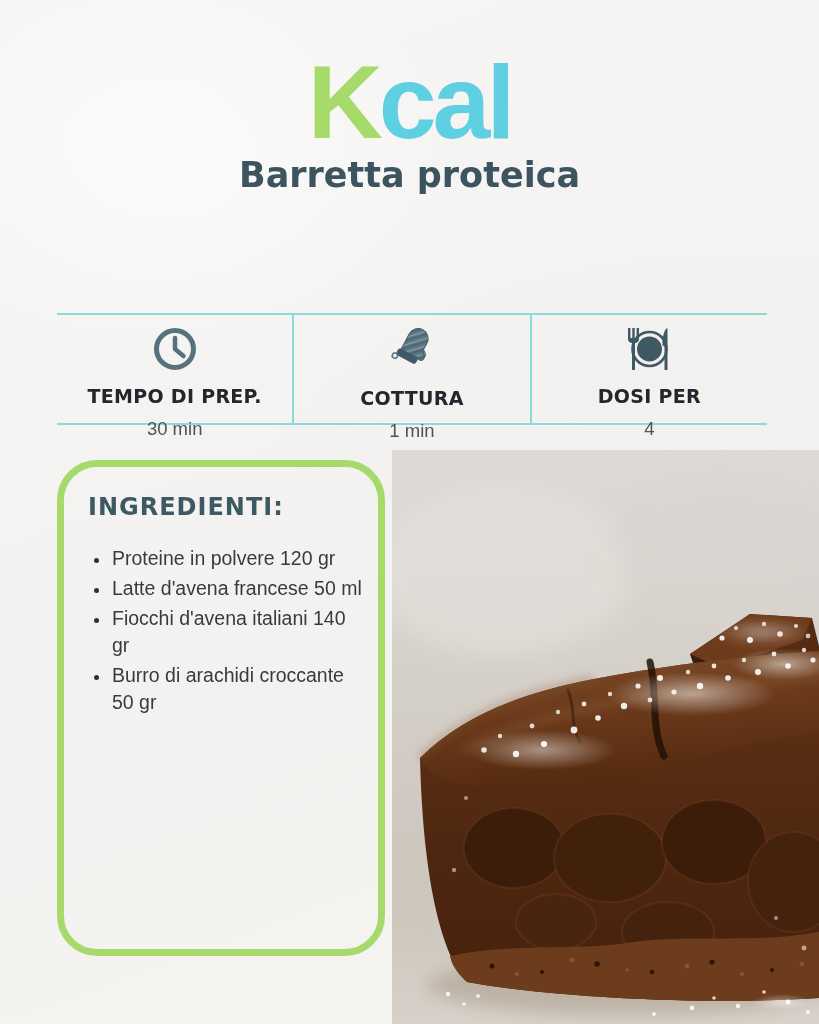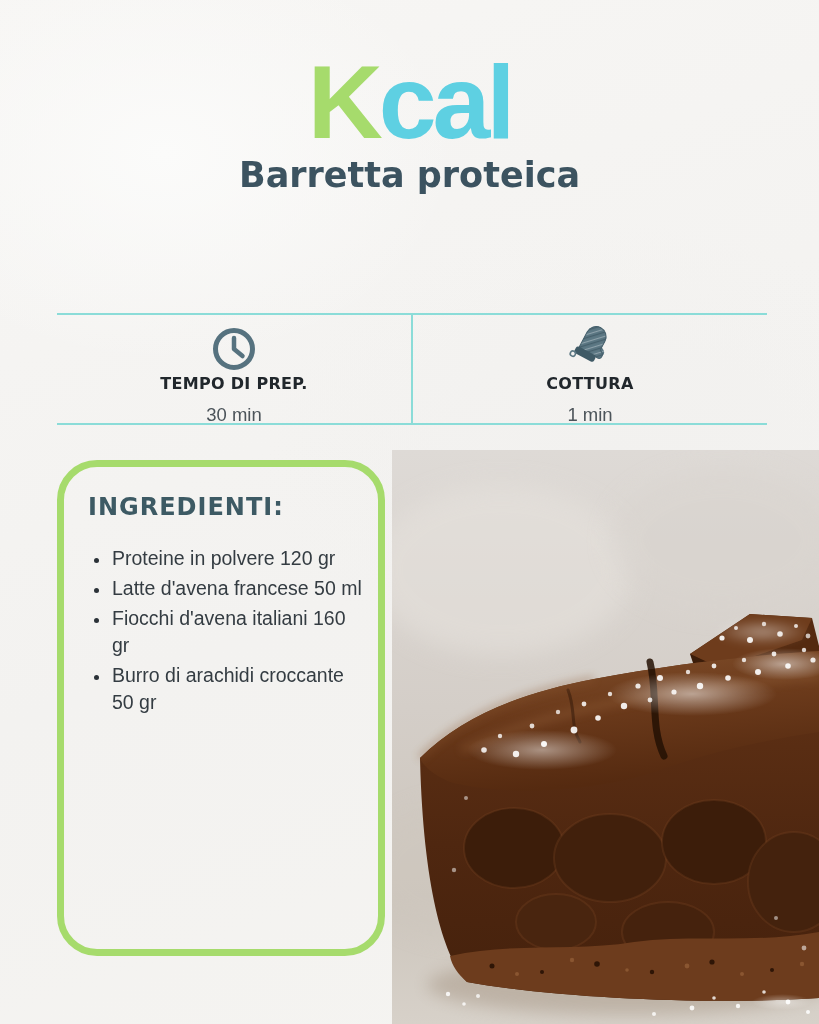--- a/index.html
+++ b/index.html
@@ -29,24 +29,24 @@
   .info-bar{
     position:absolute;left:57px;top:313px;width:710px;height:112px;
     display:flex;
     border-top:2px solid #8bdcd8;border-bottom:2px solid #8bdcd8;
     box-sizing:border-box;
   }
   .info-cell{
     flex:1;display:flex;flex-direction:column;align-items:center;
     justify-content:flex-start;padding-top:10px;box-sizing:border-box;
   }
-  .info-cell + .info-cell{border-left:2px solid #8bdcd8;justify-content:center;}
+  .info-cell + .info-cell{border-left:2px solid #8bdcd8;}
   .info-icon{height:50px;display:flex;align-items:center;justify-content:center;}
   .info-label{font-family:"DejaVu Sans", sans-serif;font-weight:700;
-    font-size:16px;color:#21272c;letter-spacing:.3px;margin-top:1px;}
+    font-size:19px;color:#21272c;letter-spacing:.3px;margin-top:12px;}
   .info-value{font-size:18.5px;color:#4c545a;margin-top:11px;}
 
   
   .ingredients-box{
     position:absolute;left:57px;top:460px;width:328px;height:496px;
     border:7px solid #a6db6c;border-radius:40px;box-sizing:border-box;
     background:transparent;
   }
   .ingredients-title{
     font-family:"DejaVu Sans", sans-serif;font-weight:700;
@@ -104,29 +104,43 @@
             <path d="M15 12 a10 10 0 0 1 20 0 l0 10 c3.5 1.2 5.5 3.8 4.2 6.5 c-1.2 2.4 -4.2 2.2 -6.2 0.8 L33 32 L15 29 Z" fill="url(#hatch)" stroke="#46606c" stroke-width="1"></path>
             <rect x="12.5" y="29" width="22" height="7.5" rx="2.5" fill="#3f5a66"></rect>
             <circle cx="12.5" cy="38" r="2.6" fill="none" stroke="#5c7884" stroke-width="1.6"></circle>
           </g>
         </svg>
       </span>
       <div class="info-label">COTTURA</div>
       <div class="info-value">1 min</div>
     </div>
 
+    <div class="info-cell">
+      <span class="info-icon">
+        <svg width="58" height="48" viewBox="0 0 58 48">
+          <g fill="#3e5864" stroke="none">
+            <path d="M8 3 L8 14 C8 16.5 10 18 12 18 L12 45 L15 45 L15 18 C17 18 19 16.5 19 14 L19 3 L16.6 3 L16.6 13 L14.7 13 L14.7 3 L12.3 3 L12.3 13 L10.4 13 L10.4 3 Z"></path>
+            <path d="M47 3 C43.5 6 42 14 42.5 20 L44.5 22 L44.5 45 L47.5 45 L47.5 4 Z"></path>
+            <circle cx="29.5" cy="24" r="12.5"></circle>
+          </g>
+          <circle cx="29.5" cy="24" r="17" fill="none" stroke="#3e5864" stroke-width="2.6"></circle>
+        </svg>
+      </span>
+      <div class="info-label">DOSI PER</div>
+      <div class="info-value">4</div>
+    </div>
 
   </section>
 
   <section class="ingredients-box">
     <h2 class="ingredients-title">INGREDIENTI:</h2>
     <ul class="ingredients-list">
         <li>Proteine in polvere 120 gr</li>
         <li>Latte d'avena francese 50 ml</li>
-        <li>Fiocchi d'avena italiani 160 gr</li>
+        <li>Fiocchi d'avena italiani 140 gr</li>
         <li>Burro di arachidi croccante 50 gr</li>
       </ul>
   </section>
 
   <div class="photo">
     <svg width="427" height="574" viewBox="0 0 427 574">
       <defs>
         <linearGradient id="bgGrad" x1="0" y1="0" x2="0" y2="1">
           <stop offset="0" stop-color="#dedad6"></stop>
           <stop offset="0.45" stop-color="#d4cec8"></stop>

